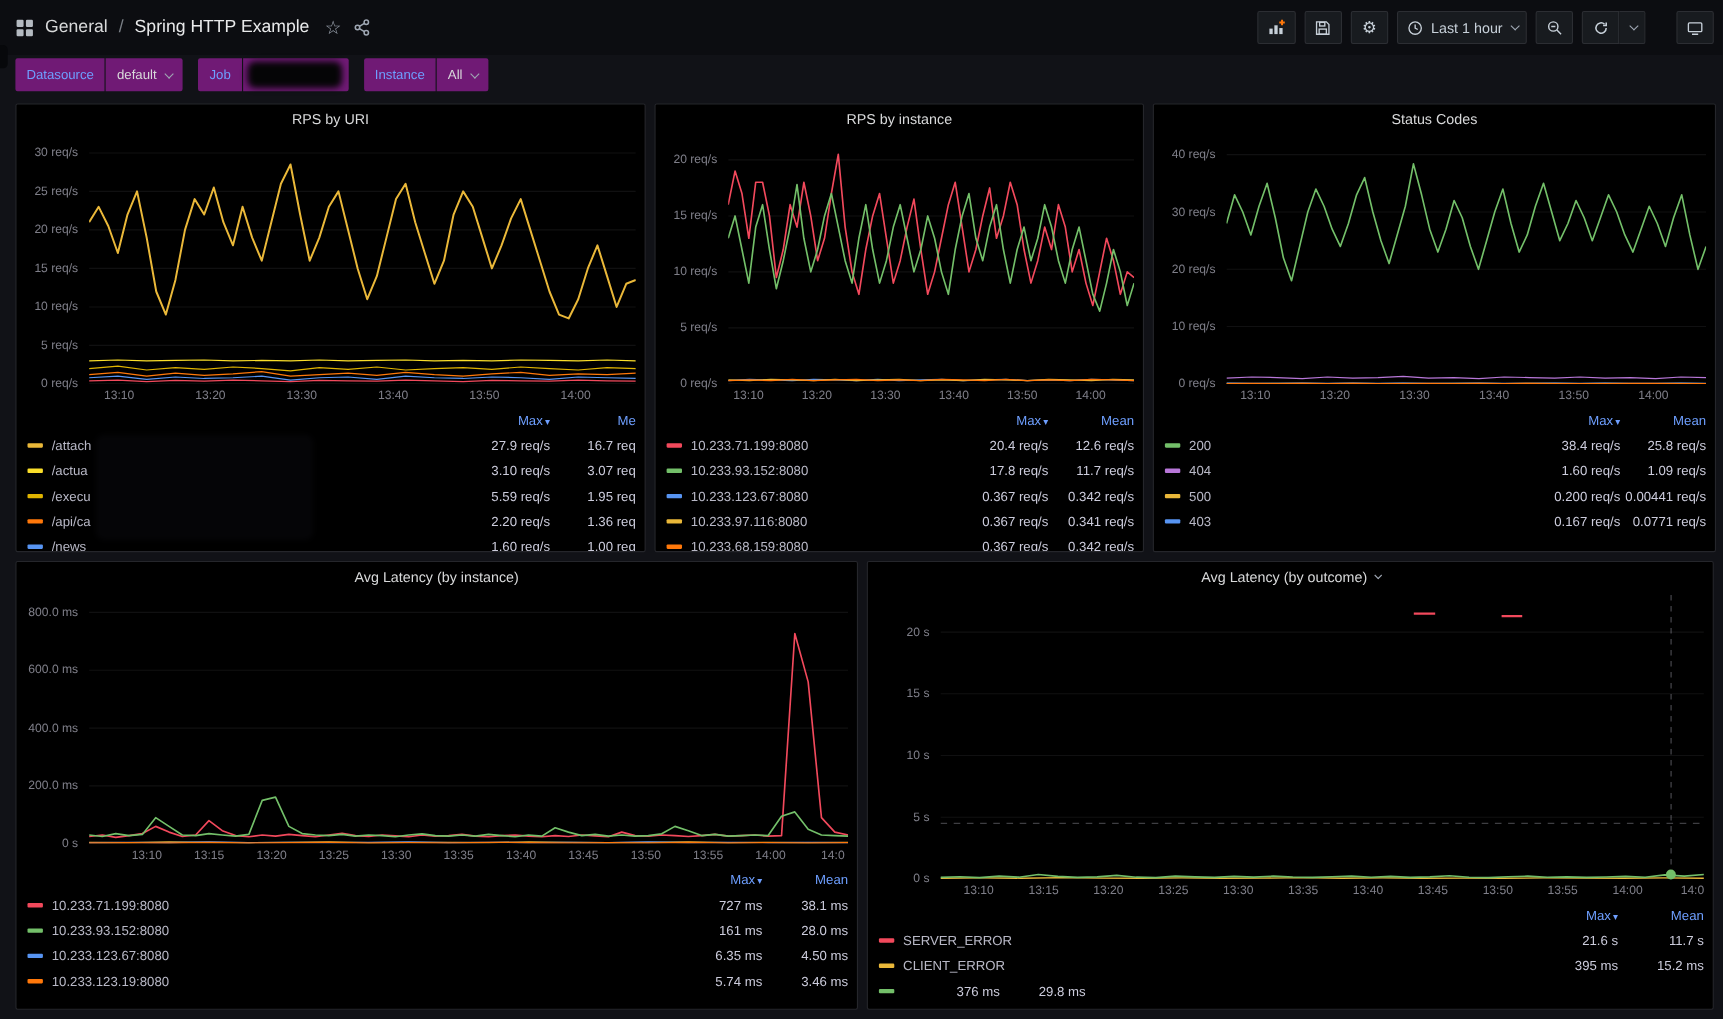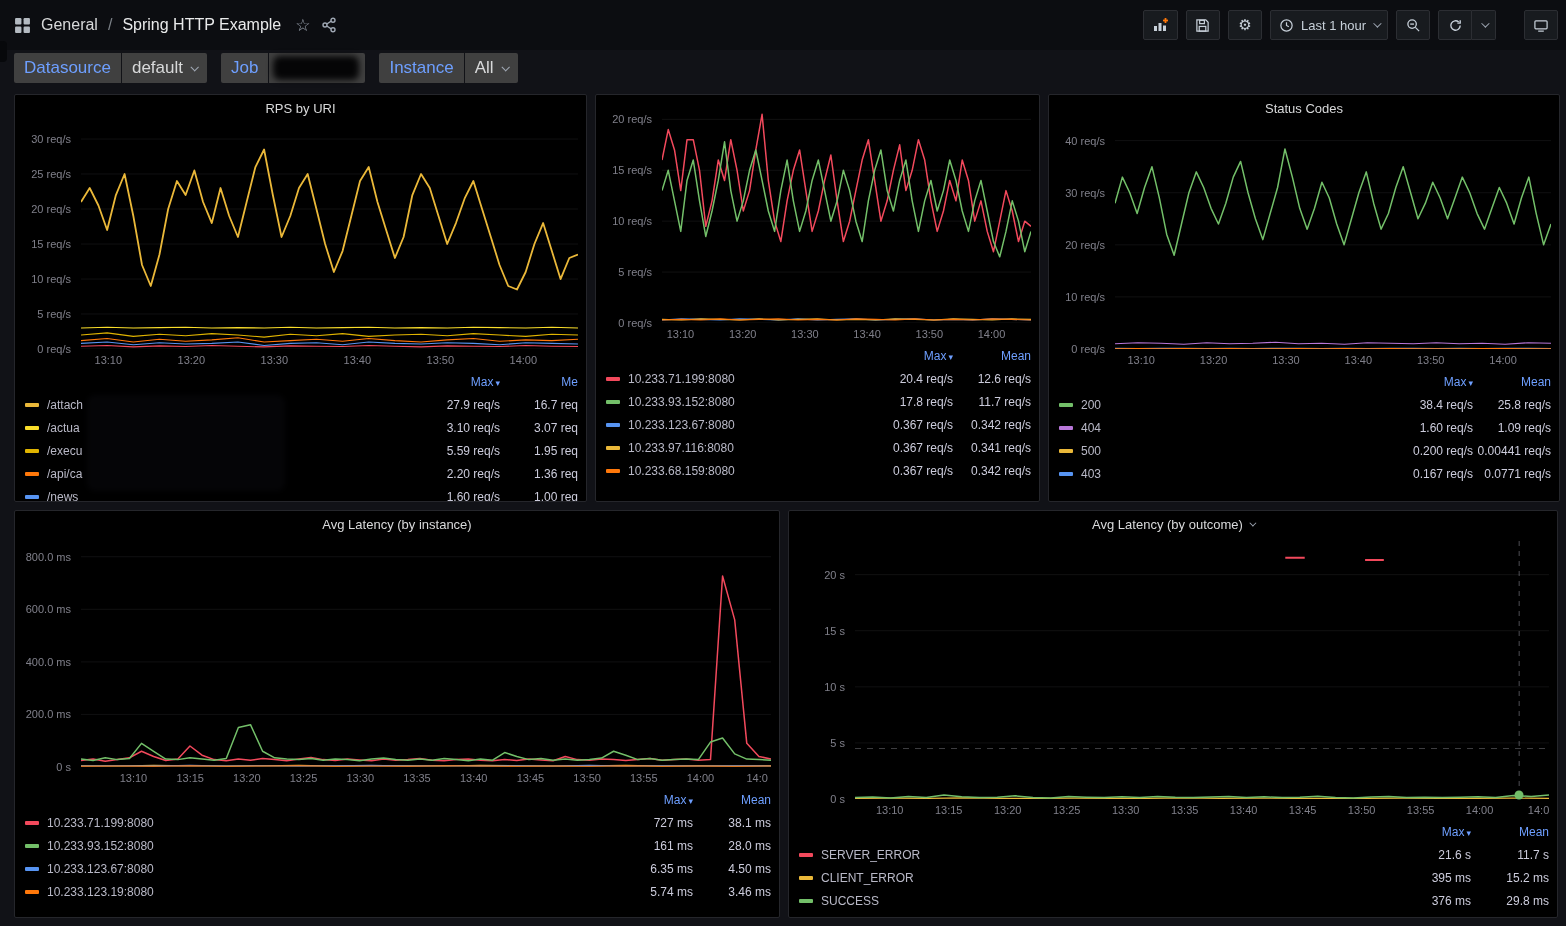--- a/index.html
+++ b/index.html
@@ -31,22 +31,22 @@
   .split .tool-btn:first-child { border-radius:2px 0 0 2px; }
   .split .tool-btn:last-child { border-radius:0 2px 2px 0; border-left:none; min-width:24px; padding:0 6px; }
   .tv-gap { width:12px; }
   .chev { width:6px; height:6px; border-right:1.5px solid #9fa7b3; border-bottom:1.5px solid #9fa7b3; transform:rotate(45deg) translateY(-2px); display:inline-block; }
   .edge-notch { position:absolute; left:0; top:41px; width:7px; height:21px; background:#07080b; border-radius:0 4px 4px 0; }
 
   
   .filter-row { height:36px; display:flex; align-items:center; gap:14px; padding:0 14px; }
   .var-chip { display:flex; gap:1px; height:30px; }
   .var-label, .var-value {
-    display:flex; align-items:center; gap:8px; background:#404040; padding:0 10px;
-    font-size:17px; cursor:pointer;
+    display:flex; align-items:center; gap:8px; background:#701a75; padding:0 10px;
+    font-size:12px; cursor:pointer;
   }
   .var-label { color:#6e9fff; border-radius:2px 0 0 2px; }
   .var-value { color:#d8d9da; border-radius:0 2px 2px 0; }
   .var-value .chev { transform:rotate(45deg) translateY(-1px); }
   .job-redacted { width:96px; position:relative; overflow:visible; }
   .redact-blob { position:absolute; left:4px; top:3px; width:86px; height:24px; background:#050506; border-radius:7px; filter:blur(3px); }
 
   
   .dashboard { padding:8px 0 0 14px; }
   .row { display:flex; gap:8px; margin-bottom:8px; }
@@ -281,20 +281,23 @@
               <span class="lg-label">/news</span>
               <span class="lg-max">1.60 req/s</span>
               <span class="lg-mean">1.00 req</span>
             </div>
           </div>
         <div class="legend-redact"></div>
       </div>
     </section>
 
     <section class="panel p-w2 h224">
+      <div class="panel-title">
+          <span>RPS by instance</span>
+        </div>
       <div class="chart-area">
         <div class="y-labels">
             <div class="ytick" style="top:100%">0 req/s</div>
             <div class="ytick" style="top:77.27272727272727%">5 req/s</div>
             <div class="ytick" style="top:54.54545454545454%">10 req/s</div>
             <div class="ytick" style="top:31.818181818181824%">15 req/s</div>
             <div class="ytick" style="top:9.090909090909093%">20 req/s</div>
           </div>
         <div class="plot">
             <svg class="chart-svg" viewBox="0 0 1000 300" preserveAspectRatio="none">
@@ -562,21 +565,20 @@
               <span class="lg-mean">11.7 s</span>
             </div>
             <div class="lg-row">
               <span class="swatch" style="background:#EAB839"></span>
               <span class="lg-label">CLIENT_ERROR</span>
               <span class="lg-max">395 ms</span>
               <span class="lg-mean">15.2 ms</span>
             </div>
             <div class="lg-row">
               <span class="swatch" style="background:#73BF69"></span>
-              <span class="lg-label">SUCCESS</span>
               <span class="lg-max">376 ms</span>
               <span class="lg-mean">29.8 ms</span>
             </div>
           </div>
       </div>
     </section>
   </div>
 </main>
 
 </body></html>

